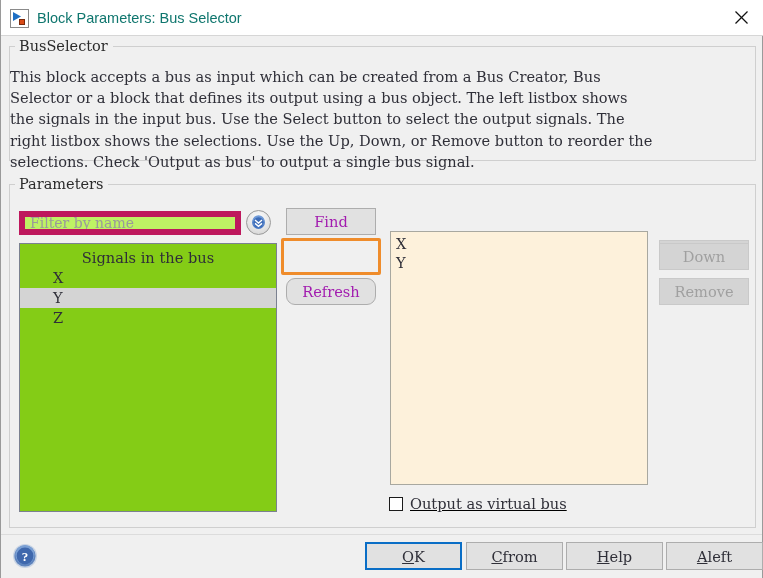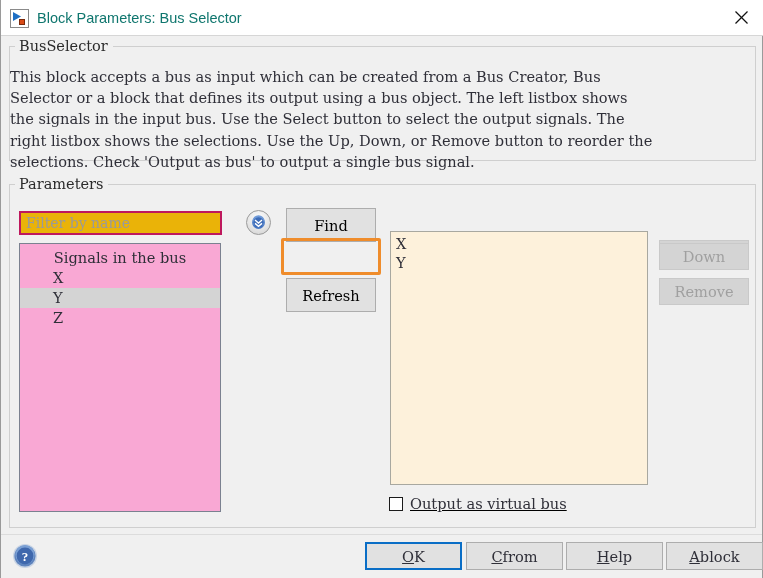--- a/index.html
+++ b/index.html
@@ -103,24 +103,24 @@
     width: 747px; height: 344px;
   }
   #params-legend {
     left: 14px; top: 177px;
   }
 
   
   #filter-input {
     position: absolute;
     left: 18px; top: 211px;
-    width: 203px; height: 24px;
-    box-sizing: border-box;
-    border: 2px solid #be185d;
-    background: #eab308;
+    width: 222px; height: 24px;
+    box-sizing: border-box;
+    border: 6px solid #be185d;
+    background: #bef264;
     font-family: "DejaVu Serif", serif;
     font-size: 14px;
     color: #2f2f38;
     padding: 0 5px;
     outline: none;
   }
   #filter-input::placeholder { color: #9a9a9a; opacity: 1; }
 
   #filter-dropdown-button {
     position: absolute;
@@ -133,24 +133,24 @@
     display: flex;
     align-items: center;
     justify-content: center;
     cursor: default;
   }
 
   
   #signals-listbox {
     position: absolute;
     left: 18px; top: 243px;
-    width: 202px; height: 269px;
+    width: 258px; height: 269px;
     box-sizing: border-box;
     border: 1px solid #7b8190;
-    background: #f9a8d4;
+    background: #84cc16;
     overflow: hidden;
   }
   #signals-header {
     font-family: "DejaVu Serif", serif;
     font-size: 14.6px;
     color: #2f2f38;
     text-align: center;
     padding: 5px 0 2px 0;
     white-space: nowrap;
   }
@@ -165,36 +165,36 @@
     cursor: default;
   }
   .sig-item.selected {
     background: #d4d4d4;
   }
 
   
   .mid-button {
     position: absolute;
     left: 285px;
-    width: 90px; height: 34px;
+    width: 90px; height: 27px;
     box-sizing: border-box;
     border: 1px solid #adadad;
     background: #e1e1e1;
     font-family: "DejaVu Serif", serif;
     font-size: 14.6px;
-    color: #000000;
+    color: #a21caf;
     display: flex;
     align-items: center;
     justify-content: center;
     cursor: default;
     white-space: nowrap;
   }
   #btn-find   { top: 208px; }
   #btn-select { top: 243px; }
-  #btn-refresh{ top: 278px; }
+  #btn-refresh{ top: 278px; border-radius: 9px; }
 
   #select-highlight {
     position: absolute;
     left: 280px; top: 238px;
     width: 100px; height: 37px;
     box-sizing: border-box;
     border: 3px solid #ef8c2b;
     border-radius: 2px;
     pointer-events: none;
   }
@@ -398,17 +398,17 @@
     <div id="btn-cancel" class="bottom-button">
       <span class="mnemonic">C</span>
         <span>from</span>
     </div>
     <div id="btn-help" class="bottom-button">
       <span class="mnemonic">H</span>
         <span>elp</span>
     </div>
     <div id="btn-apply" class="bottom-button">
       <span class="mnemonic">A</span>
-        <span>block</span>
+        <span>left</span>
     </div>
   </div>
 
 </div>
 
 </body></html>

